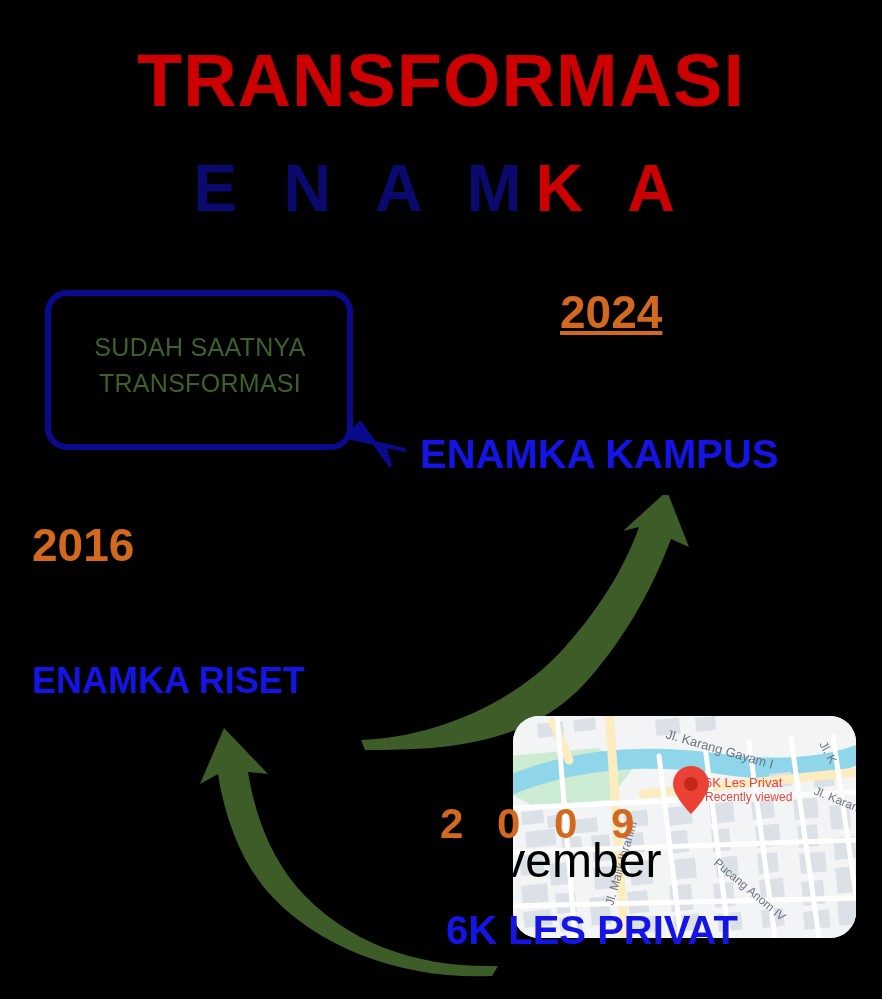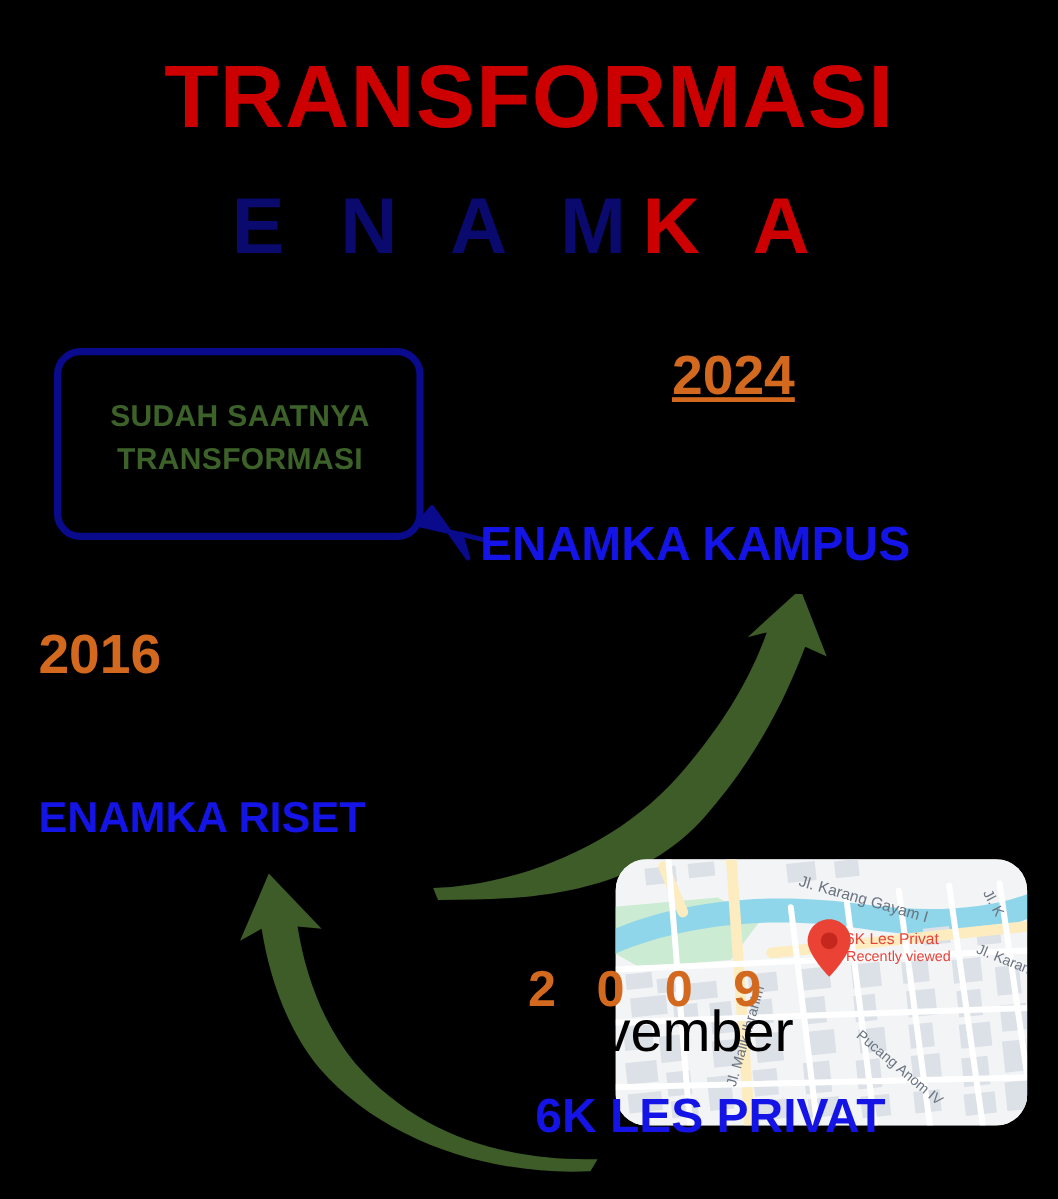--- a/index.html
+++ b/index.html
@@ -61,21 +61,21 @@
     left: 280px; top: 110px;
     width: 120px; height: 90px;
   }
   #bubble-text {
     position: absolute;
     left: 22px; top: 46px;
     width: 276px;
     text-align: center;
     color: #3D6229;
     font-size: 25px;
-    font-weight: bold;
+    font-weight: normal;
     line-height: 1.45;
     letter-spacing: 0.3px;
   }
 
   
   .year {
     position: absolute;
     font-weight: bold;
     color: #D2691E;
     white-space: nowrap;
@@ -89,21 +89,21 @@
     margin-top: 40px;
   }
 
   
   .stage-label {
     position: absolute;
     font-weight: bold;
     color: #1414E6;
     white-space: nowrap;
   }
-  #label-kampus { left: 400px; top: 432px; font-size: 40px; }
+  #label-kampus { left: 420px; top: 432px; font-size: 40px; }
   #label-riset  { left: 32px;  top: 660px; font-size: 36px; }
   #label-lesprivat {
     left: 446px; top: 908px; font-size: 40px;
     z-index: 8;
   }
 
   
   #month-november {
     position: absolute;
     left: 440px; top: 833px;

